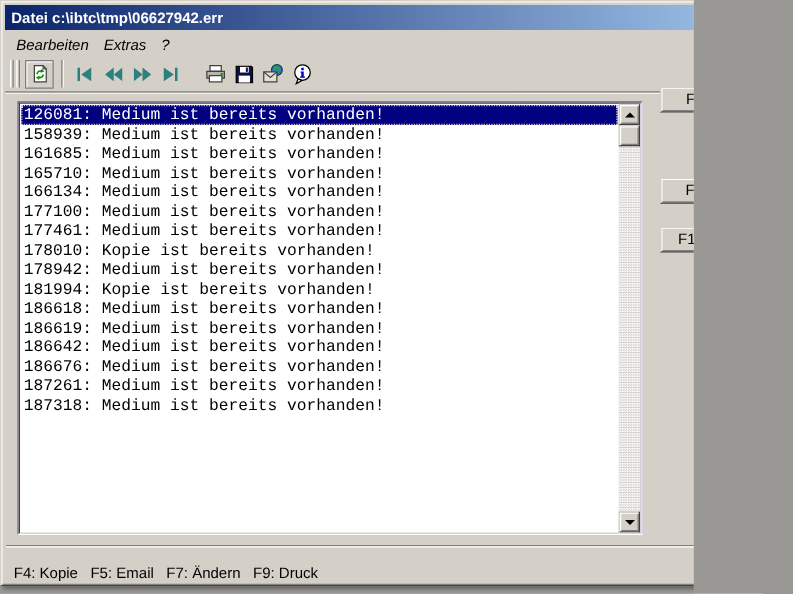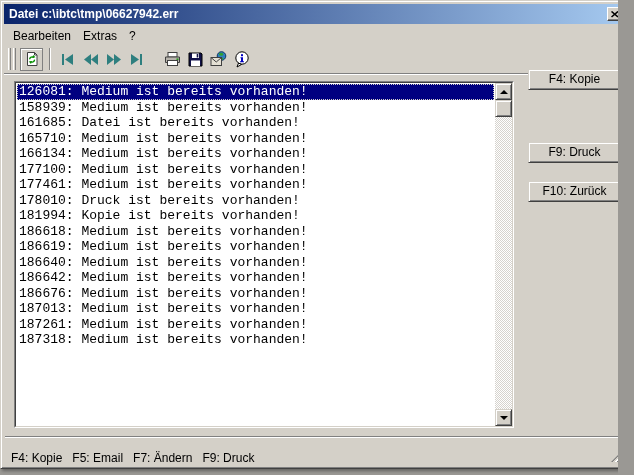--- a/index.html
+++ b/index.html
@@ -1,18 +1,18 @@
 <!DOCTYPE html>
 <html><head>
 <meta charset="utf-8">
 <style>
   * { margin:0; padding:0; box-sizing:border-box; }
   html,body { width:634px; height:475px; }
   body { font-family:"Liberation Sans", sans-serif; font-size:12px; color:#000; background:#9a9894; }
-  .stage { position:relative; width:618px; height:475px; background:#9a9894; overflow:hidden; }
+  .stage { position:relative; width:555px; height:475px; background:#9a9894; overflow:hidden; }
 
   
   .window {
     position:absolute; left:0; top:0; width:630px; height:469px;
     background:#d4d0c8;
     border:1px solid; border-color:#d4d0c8 #404040 #404040 #d4d0c8;
     box-shadow: inset 1px 1px 0 #ffffff, inset -1px -1px 0 #808080, 2px 2px 3px rgba(0,0,0,.35);
   }
   .titlebar {
     position:absolute; left:3px; top:3px; right:3px; height:20px;
@@ -23,21 +23,21 @@
   .close-btn {
     width:16px; height:14px; background:#d4d0c8; flex:0 0 auto;
     border:1px solid; border-color:#fff #404040 #404040 #fff;
     box-shadow: inset -1px -1px 0 #808080;
     display:flex; align-items:center; justify-content:center; cursor:default;
   }
   .menubar {
     position:absolute; left:4px; top:25px; right:4px; height:19px;
     display:flex; align-items:center; padding-left:2px;
   }
-  .menu-item { padding:2px 6px; white-space:pre; }
+  .menu-item { padding:2px 6px; white-space:pre;font-style:italic; }
   .toolbar {
     position:absolute; left:3px; top:44px; right:3px; height:29px;
     display:flex; align-items:center; padding-left:4px;
     border-bottom:1px solid #808080; box-shadow:0 1px 0 #ffffff;
   }
   .grip { width:3px; height:22px; border-left:1px solid #fff; border-right:1px solid #808080; margin-right:2px; }
   .tb-sep { width:2px; height:22px; border-left:1px solid #808080; border-right:1px solid #fff; margin:0 5px 0 4px; }
   .tb-btn {
     width:23px; height:23px; display:flex; align-items:center; justify-content:center;
     background:transparent; border:1px solid transparent;
@@ -201,33 +201,32 @@
         </svg>
       </div>
     </div>
 
     <div class="listbox">
       <div class="listbox-inner">
         <div class="rows">
 
         <div class="row selected">126081: Medium ist bereits vorhanden!</div>
             <div class="row">158939: Medium ist bereits vorhanden!</div>
-            <div class="row">161685: Datei ist bereits vorhanden!</div>
+            <div class="row">161685: Medium ist bereits vorhanden!</div>
             <div class="row">165710: Medium ist bereits vorhanden!</div>
             <div class="row">166134: Medium ist bereits vorhanden!</div>
             <div class="row">177100: Medium ist bereits vorhanden!</div>
             <div class="row">177461: Medium ist bereits vorhanden!</div>
-            <div class="row">178010: Druck ist bereits vorhanden!</div>
+            <div class="row">178010: Kopie ist bereits vorhanden!</div>
+            <div class="row">178942: Medium ist bereits vorhanden!</div>
             <div class="row">181994: Kopie ist bereits vorhanden!</div>
             <div class="row">186618: Medium ist bereits vorhanden!</div>
             <div class="row">186619: Medium ist bereits vorhanden!</div>
-            <div class="row">186640: Medium ist bereits vorhanden!</div>
             <div class="row">186642: Medium ist bereits vorhanden!</div>
             <div class="row">186676: Medium ist bereits vorhanden!</div>
-            <div class="row">187013: Medium ist bereits vorhanden!</div>
             <div class="row">187261: Medium ist bereits vorhanden!</div>
             <div class="row">187318: Medium ist bereits vorhanden!</div>
           </div>
         <div class="vscroll">
           <div class="sb-btn sb-up">
               <div class="tri-up"></div>
             </div>
           <div class="sb-thumb"></div>
           <div class="sb-btn sb-down">
               <div class="tri-down"></div>

